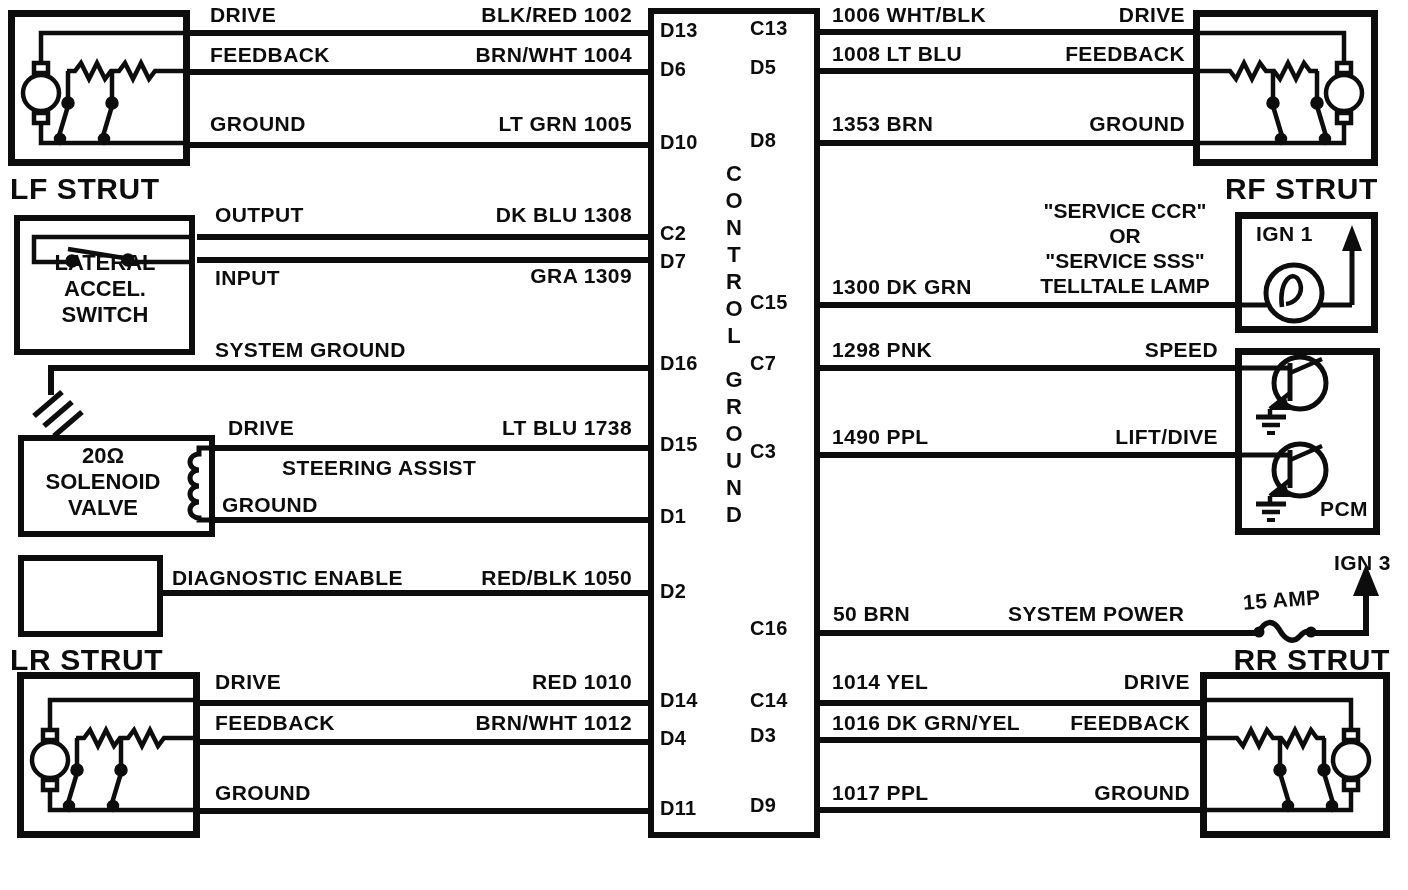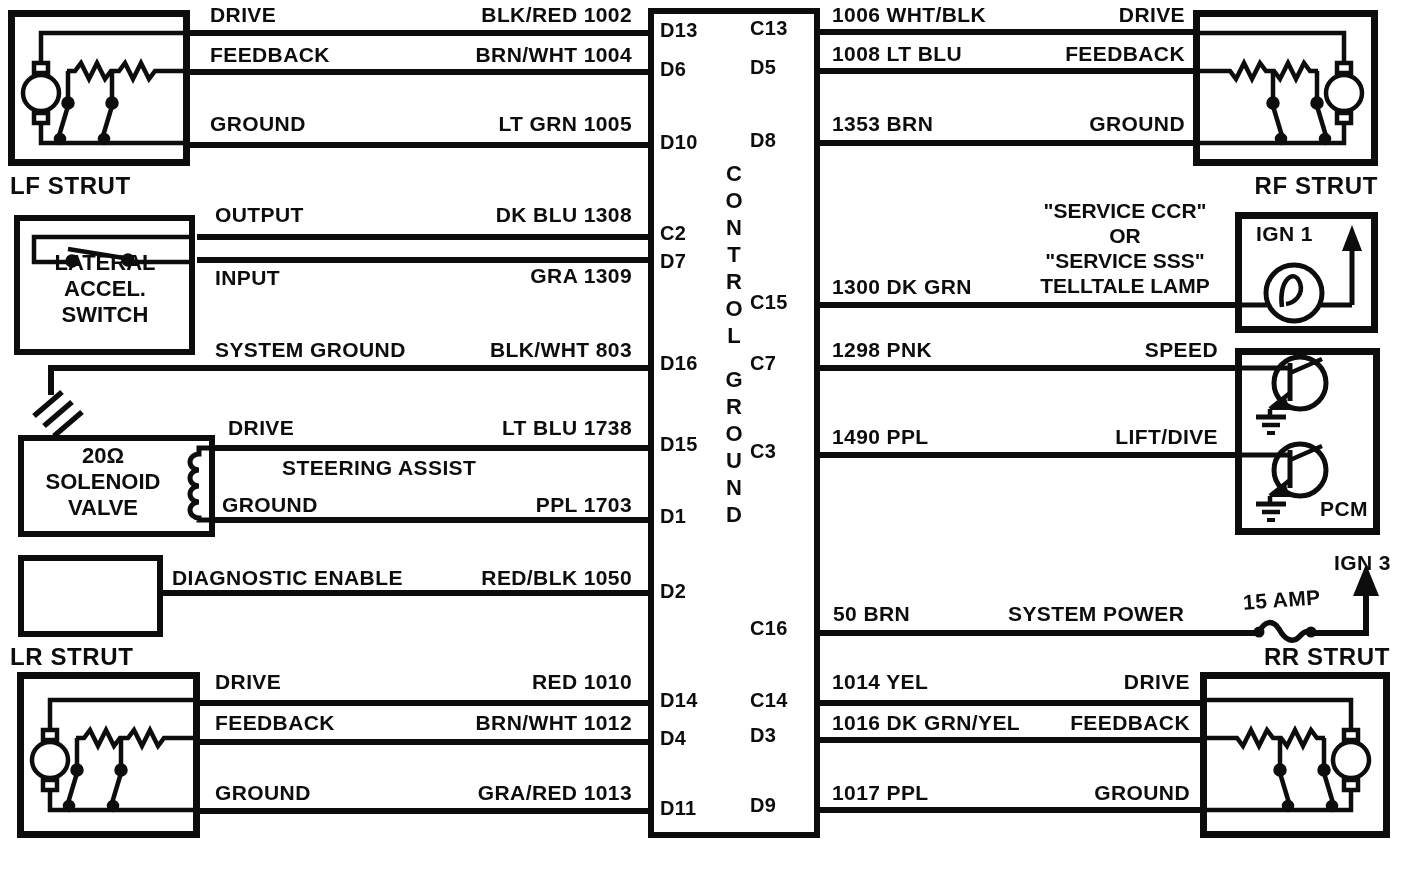--- a/index.html
+++ b/index.html
@@ -4,21 +4,21 @@
 <style>
   html,body{margin:0;padding:0;background:#fff;}
   #diagram{position:relative;width:1408px;height:890px;background:#fff;overflow:hidden;
            font-family:"Liberation Sans","DejaVu Sans",sans-serif;color:#0d0d0d;}
   .w{position:absolute;height:6px;background:#0d0d0d;}       
   .vw{position:absolute;width:6px;background:#0d0d0d;}       
   .box{position:absolute;border:6px solid #0d0d0d;background:#fff;box-sizing:border-box;}
   .box7{position:absolute;border:7px solid #0d0d0d;background:#fff;box-sizing:border-box;}
   .t{position:absolute;font-size:21px;font-weight:700;letter-spacing:.4px;white-space:nowrap;}
   .tr{text-align:right;}
-  .bigt{position:absolute;font-size:24px;font-weight:700;letter-spacing:.6px;white-space:nowrap;}
+  .bigt{position:absolute;font-size:30px;font-weight:700;letter-spacing:.6px;white-space:nowrap;}
   .pin{position:absolute;font-size:20px;font-weight:700;letter-spacing:.3px;white-space:nowrap;}
   .pinr{text-align:left;width:60px;}
   .vtxt{position:absolute;width:24px;font-size:22px;font-weight:700;line-height:27px;
         text-align:center;word-break:break-all;letter-spacing:0;}
   .cmp{position:absolute;font-size:22px;font-weight:700;line-height:26px;text-align:center;}
   svg{position:absolute;overflow:visible;}
   .sym{stroke:#0d0d0d;fill:none;}
 </style>
 </head>
 <body>
@@ -210,34 +210,31 @@
   <div class="t tr" style="left:380px;top:3px;width:252px">BLK/RED 1002</div>
   <div class="t" style="left:210px;top:43px">FEEDBACK</div>
   <div class="t tr" style="left:380px;top:43px;width:252px">BRN/WHT 1004</div>
   <div class="t" style="left:210px;top:112px">GROUND</div>
   <div class="t tr" style="left:380px;top:112px;width:252px">LT GRN 1005</div>
   <div class="t" style="left:215px;top:203px">OUTPUT</div>
   <div class="t tr" style="left:380px;top:203px;width:252px">DK BLU 1308</div>
   <div class="t" style="left:215px;top:266px">INPUT</div>
   <div class="t tr" style="left:380px;top:264px;width:252px">GRA 1309</div>
   <div class="t" style="left:215px;top:338px">SYSTEM GROUND</div>
-  <div class="t tr" style="left:380px;top:338px;width:252px">BLK/WHT 803</div>
   <div class="t" style="left:228px;top:416px">DRIVE</div>
   <div class="t tr" style="left:380px;top:416px;width:252px">LT BLU 1738</div>
   <div class="t" style="left:282px;top:456px">STEERING ASSIST</div>
   <div class="t" style="left:222px;top:493px">GROUND</div>
-  <div class="t tr" style="left:380px;top:493px;width:252px">PPL 1703</div>
   <div class="t" style="left:172px;top:566px">DIAGNOSTIC ENABLE</div>
   <div class="t tr" style="left:380px;top:566px;width:252px">RED/BLK 1050</div>
   <div class="t" style="left:215px;top:670px">DRIVE</div>
   <div class="t tr" style="left:380px;top:670px;width:252px">RED 1010</div>
   <div class="t" style="left:215px;top:711px">FEEDBACK</div>
   <div class="t tr" style="left:380px;top:711px;width:252px">BRN/WHT 1012</div>
   <div class="t" style="left:215px;top:781px">GROUND</div>
-  <div class="t tr" style="left:380px;top:781px;width:252px">GRA/RED 1013</div>
 
   <div class="t" style="left:832px;top:3px">1006 WHT/BLK</div>
   <div class="t tr" style="left:960px;top:3px;width:225px">DRIVE</div>
   <div class="t" style="left:832px;top:42px">1008 LT BLU</div>
   <div class="t tr" style="left:960px;top:42px;width:225px">FEEDBACK</div>
   <div class="t" style="left:832px;top:112px">1353 BRN</div>
   <div class="t tr" style="left:960px;top:112px;width:225px">GROUND</div>
 
   <div class="t" style="left:832px;top:275px">1300 DK GRN</div>
   <div class="cmp" style="left:1020px;top:198px;width:210px;font-size:21px;line-height:25px">

